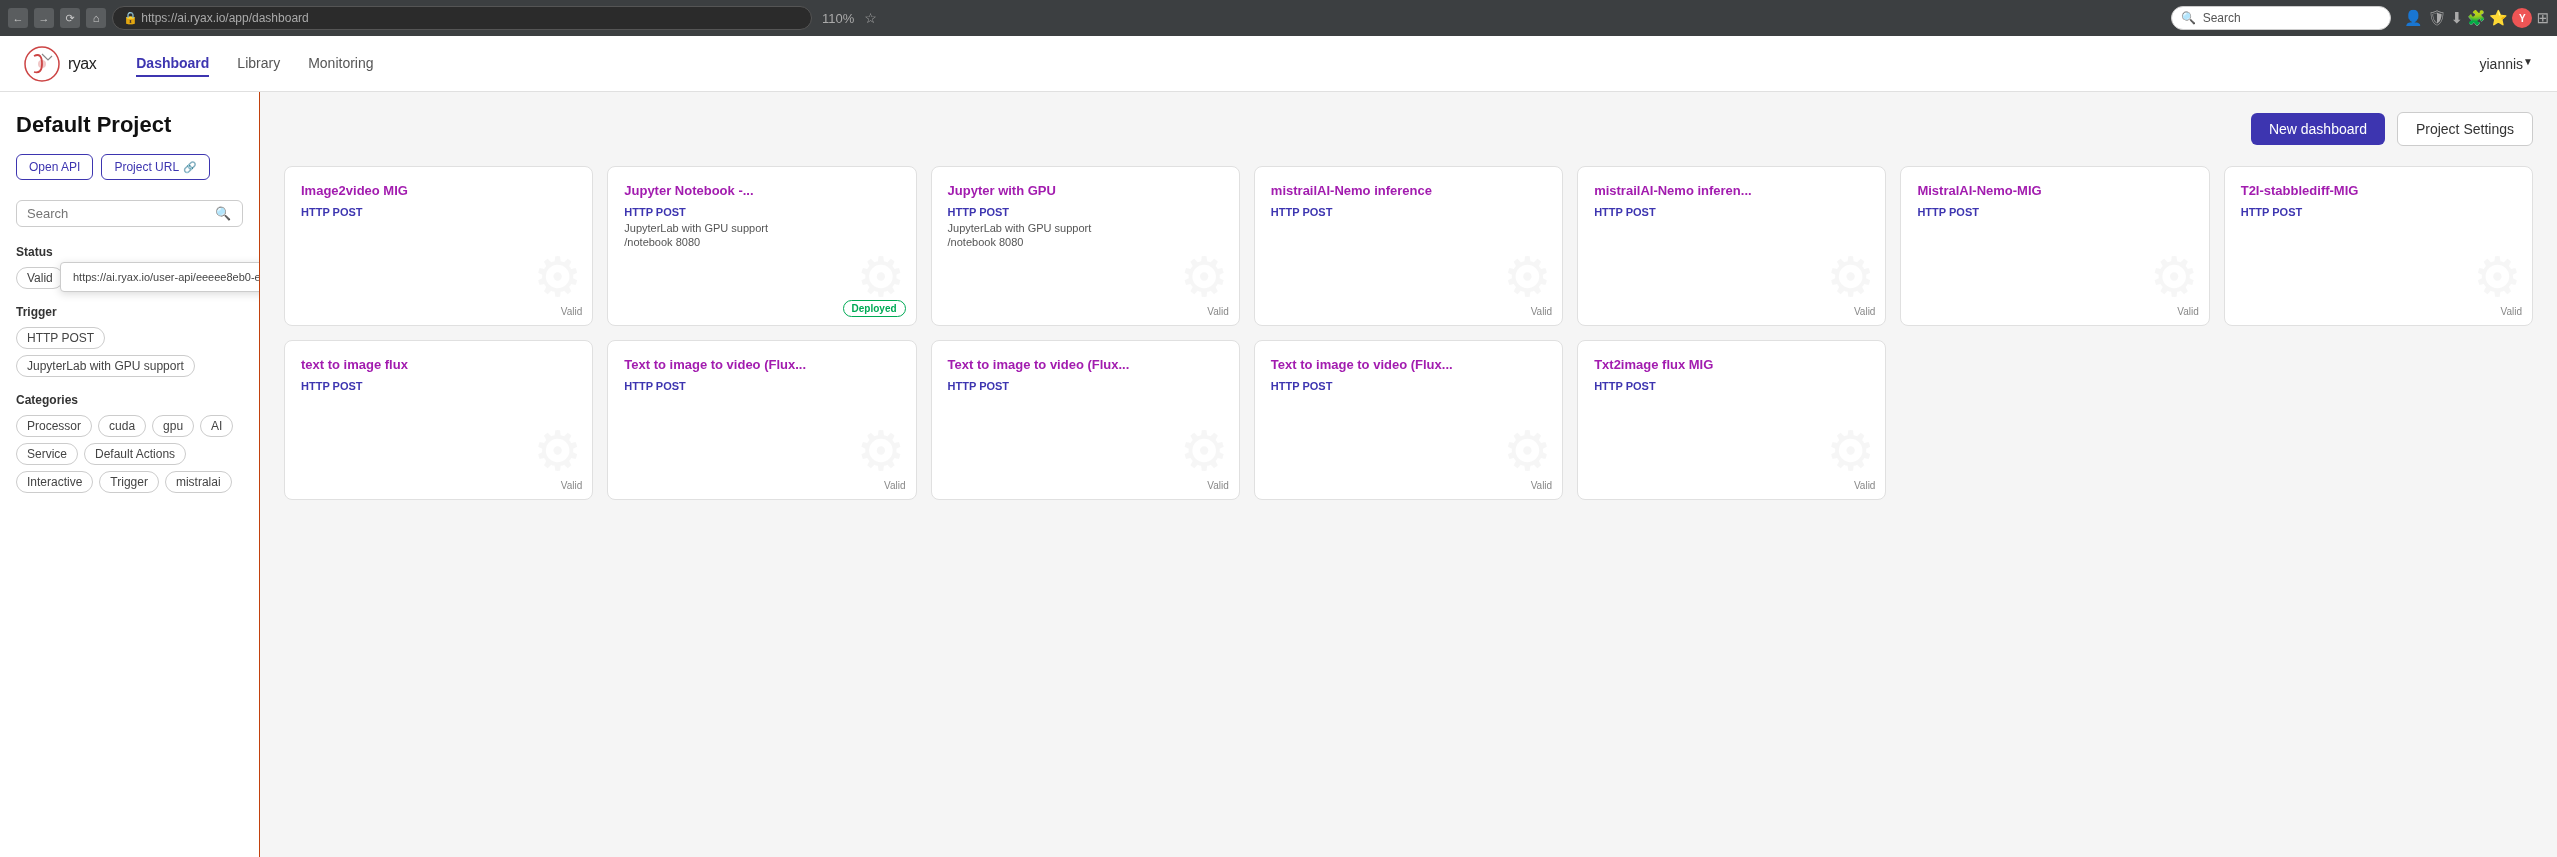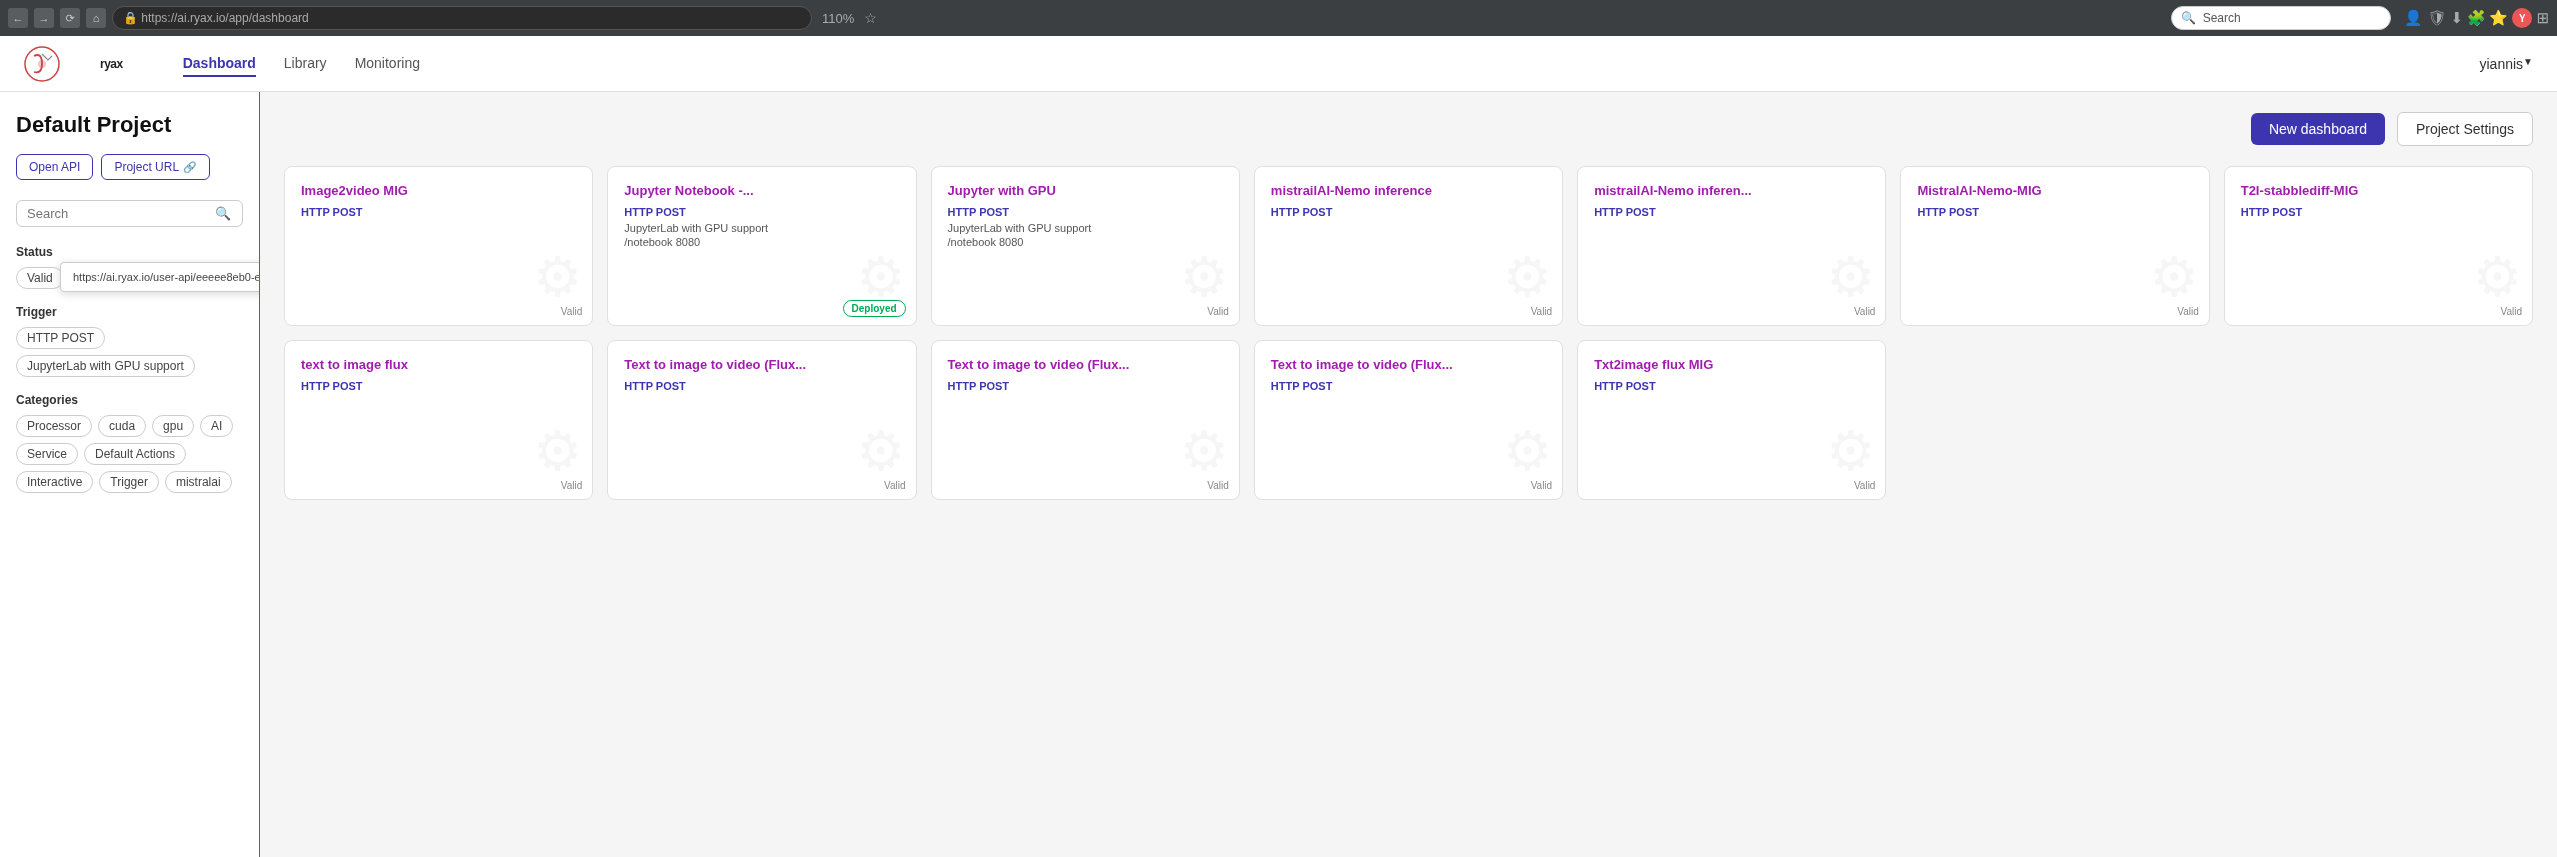--- a/index.html
+++ b/index.html
@@ -37,22 +37,22 @@
     
     .app-header {
       background: #fff;
       border-bottom: 1px solid #e0e0e0;
       display: flex; align-items: center;
       padding: 0 24px;
       height: 56px;
     }
     .logo-area { display: flex; align-items: center; gap: 8px; }
     .logo-icon { width: 36px; height: 36px; }
-    .logo-text { font-size: 12px; font-weight: 700; color: #222; letter-spacing: -0.5px; margin-left: 32px; }
-    .header-nav { display: flex; gap: 28px; margin-left: 60px; }
+    .logo-text { font-size: 16px; font-weight: 400; color: #222; letter-spacing: -0.5px; }
+    .header-nav { display: flex; gap: 28px; margin-left: 40px; }
     .nav-item { font-size: 14px; color: #555; cursor: pointer; padding: 4px 0; text-decoration: none; }
     .nav-item.active { color: #3d35b0; font-weight: 600; border-bottom: 2px solid #3d35b0; }
     .header-right { margin-left: auto; display: flex; align-items: center; gap: 12px; }
     .user-btn { font-size: 14px; color: #333; cursor: pointer; display: flex; align-items: flex-start; gap: 0; }
     .chevron-down { font-size: 10px; }
 
     
     .main-layout { display: flex; height: calc(100vh - 36px - 56px); }
 
     

